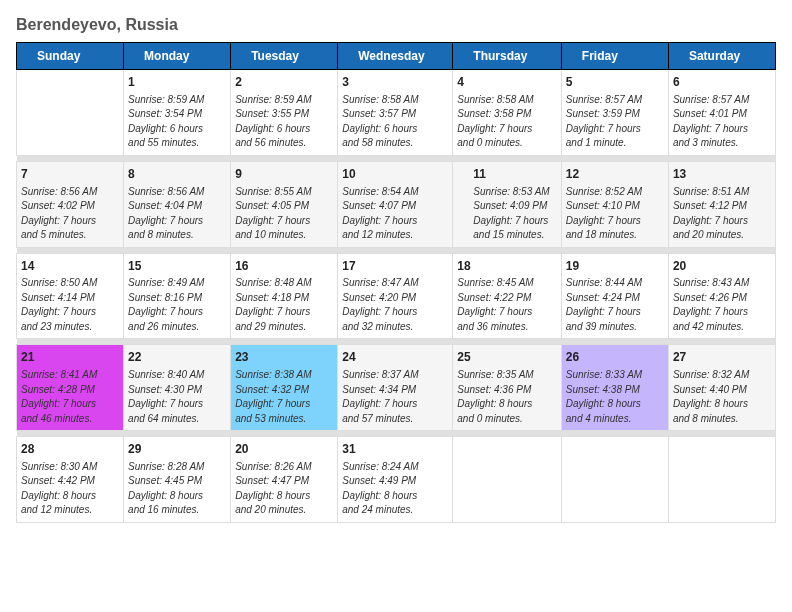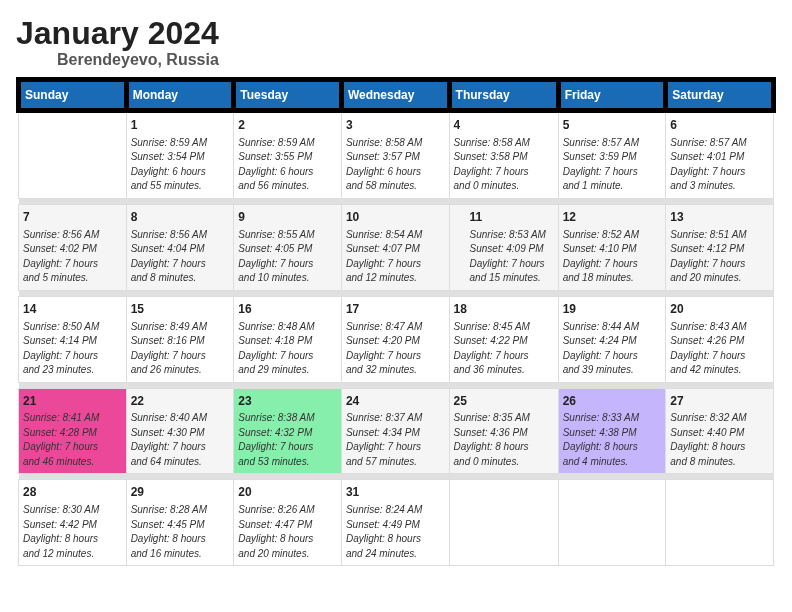--- a/index.html
+++ b/index.html
@@ -42,25 +42,25 @@
     table {
       width: 100%;
       border-collapse: collapse;
       font-size: 11px;
     }
     thead tr {
       background-color: #1a6bb5;
       color: #fff;
     }
     thead th {
-      padding: 6px 4px;
+      padding: 6px 20px;
       text-align: left;
       font-size: 12px;
       font-weight: bold;
-      border: 5px solid #000000;
+      border: 1px solid #000000;
       margin-left: 16px;
     }
     tbody tr {
       border-bottom: 1px solid #ddd;
     }
     tbody tr:nth-child(odd) {
       background-color: #fff;
     }
     tbody tr:nth-child(even) {
       background-color: #f5f5f5;
@@ -89,21 +89,20 @@
     .row-separator {
       height: 6px;
       background: #e8e8e8;
     }
   </style>
 </head>
 <body>
 
 <div class="header">
   <div class="title-block">
-    <h1>January 2024</h1>
     <h2>Berendeyevo, Russia</h2>
   </div>
 </div>
 
 <table>
   <thead>
     <tr>
     <th>Sunday</th>
         <th>Monday</th>
         <th>Tuesday</th>
@@ -204,29 +203,29 @@
         </td>
         <td>
           <span class="date-num">20</span>
           <div class="day-info"><span>Sunrise: 8:43 AM</span><br><span>Sunset: 4:26 PM</span><br><span>Daylight: 7 hours</span><br><span>and 42 minutes.</span></div>
         </td>
       </tr>
       <tr class="row-separator">
         <td colspan="7" style="padding: 0px; height: 5px; background-color: rgb(224, 224, 224); border: none;"></td>
       </tr>
       <tr style="background-color: rgb(245, 245, 245);">
-        <td style="background-color: #ec4899;">
+        <td style="background-color: #d946ef;">
           <span class="date-num">21</span>
           <div class="day-info"><span>Sunrise: 8:41 AM</span><br><span>Sunset: 4:28 PM</span><br><span>Daylight: 7 hours</span><br><span>and 46 minutes.</span></div>
         </td>
         <td style="background-color: rgb(245, 245, 245); margin-left: 36px;">
           <span class="date-num">22</span>
           <div class="day-info"><span>Sunrise: 8:40 AM</span><br><span>Sunset: 4:30 PM</span><br><span>Daylight: 7 hours</span><br><span>and 64 minutes.</span></div>
         </td>
-        <td style="background-color: #86efac;">
+        <td style="background-color: #7dd3fc;">
           <span class="date-num">23</span>
           <div class="day-info"><span>Sunrise: 8:38 AM</span><br><span>Sunset: 4:32 PM</span><br><span>Daylight: 7 hours</span><br><span>and 53 minutes.</span></div>
         </td>
         <td style="background-color: rgb(245, 245, 245);">
           <span class="date-num">24</span>
           <div class="day-info"><span>Sunrise: 8:37 AM</span><br><span>Sunset: 4:34 PM</span><br><span>Daylight: 7 hours</span><br><span>and 57 minutes.</span></div>
         </td>
         <td style="background-color: rgb(245, 245, 245);">
           <span class="date-num">25</span>
           <div class="day-info"><span>Sunrise: 8:35 AM</span><br><span>Sunset: 4:36 PM</span><br><span>Daylight: 8 hours</span><br><span>and 0 minutes.</span></div>

